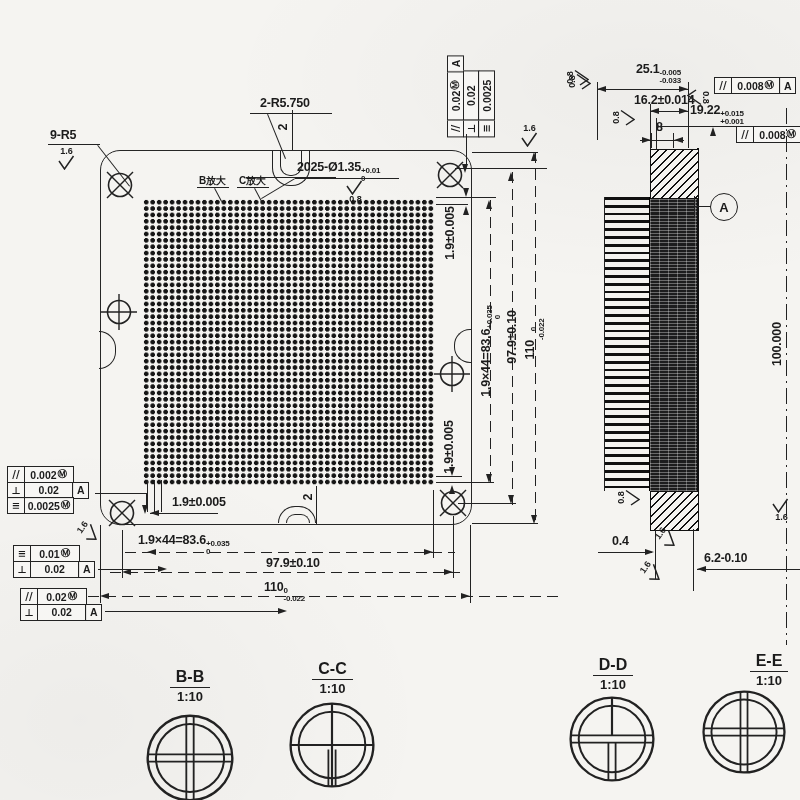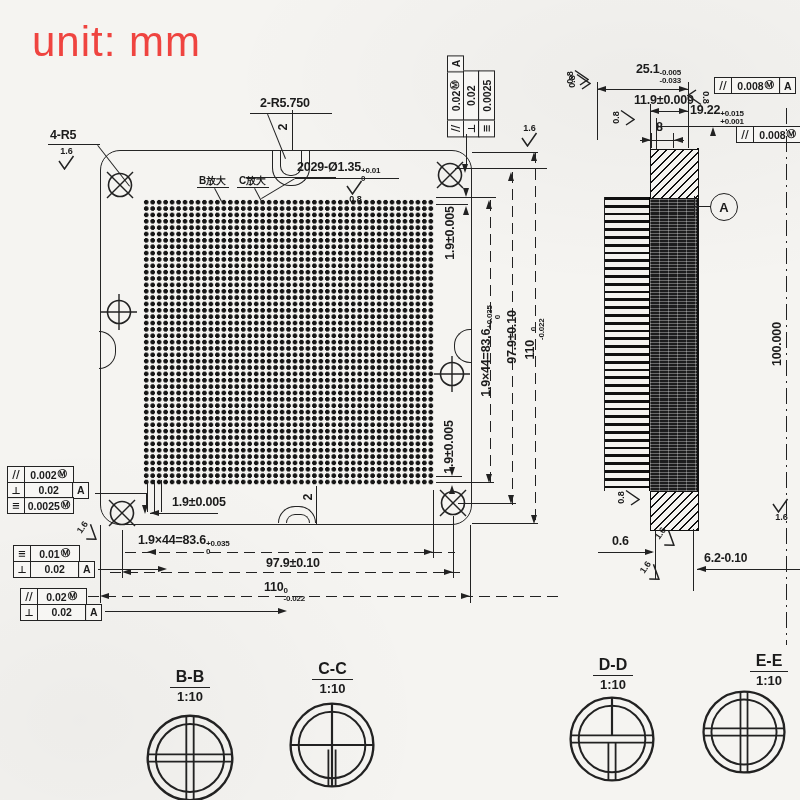--- a/index.html
+++ b/index.html
@@ -68,21 +68,20 @@
   .sec-label{position:absolute;text-align:center;font-weight:700;}
   .sec-label .nm{display:inline-block;font-size:16px;border-bottom:1.7px solid #222;padding:0 6px 1px;}
   .sec-label .sc{font-size:13px;margin-top:1px;}
   svg{display:block;}
 </style>
 </head>
 <body>
 
 <div class="canvas">
 
-  <div class="unit" style="left:32px;top:18px;">unit: mm</div>
 
   <div class="board"></div>
   <div class="dots"></div>
 
   <div class="notch" style="left:272px;top:151px;width:36px;height:34px;border-top:none;border-radius:0 0 18px 18px;"></div>
   <div class="notch" style="left:280px;top:151px;width:20px;height:24px;border-top:none;border-radius:0 0 10px 10px;"></div>
   <div class="hl" style="left:246px;top:177px;width:90px;"></div>
   <div class="notch" style="left:278px;top:506px;width:36px;height:16px;border-bottom:none;border-radius:18px 18px 0 0;"></div>
   <div class="notch" style="left:286px;top:514px;width:22px;height:8px;border-bottom:none;border-radius:11px 11px 0 0;"></div>
   <div class="notch" style="left:99px;top:331px;width:16px;height:36px;border-left:none;border-radius:0 18px 18px 0;"></div>
@@ -113,37 +112,37 @@
       <circle cx="18" cy="18" r="11.5" fill="none" stroke="#222" stroke-width="1.6"></circle>
       <line x1="0" y1="18" x2="36" y2="18" stroke="#222" stroke-width="1.4"></line>
       <line x1="18" y1="0" x2="18" y2="36" stroke="#222" stroke-width="1.4"></line>
     </svg>
   <svg style="position:absolute;left:434px;top:356px;" width="36" height="36">
       <circle cx="18" cy="18" r="11.5" fill="none" stroke="#222" stroke-width="1.6"></circle>
       <line x1="0" y1="18" x2="36" y2="18" stroke="#222" stroke-width="1.4"></line>
       <line x1="18" y1="0" x2="18" y2="36" stroke="#222" stroke-width="1.4"></line>
     </svg>
 
-  <div class="dim" style="left:50px;top:128px;">4-R5</div>
+  <div class="dim" style="left:50px;top:128px;">9-R5</div>
   <div class="hl" style="left:48px;top:144px;width:52px;"></div>
   <div class="ll" style="left:98px;top:145px;width:52px;transform:rotate(52deg);"></div>
   <div class="fin" style="left:58px;top:147px;">
       <span>1.6</span>
       <svg width="17" height="15" viewBox="0 0 17 15">
         <path d="M1 6 L6.5 14 L15.5 1" fill="none" stroke="#222" stroke-width="1.5"></path>
       </svg>
     </div>
 
   <div class="dim" style="left:260px;top:96px;">2-R5.750</div>
   <div class="hl" style="left:250px;top:113px;width:82px;"></div>
   <div class="ll" style="left:268px;top:114px;width:48px;transform:rotate(68deg);"></div>
   <div class="dim rot" style="left:273px;top:120px;width:20px;">2</div>
   <div class="vl" style="left:292px;top:110px;height:40px;"></div>
 
-  <div class="dim" style="left:297px;top:160px;"><span>2029-Ø1.35</span><span class="tol">
+  <div class="dim" style="left:297px;top:160px;"><span>2025-Ø1.35</span><span class="tol">
         <i>+0.01</i>
         <i>0</i>
       </span></div>
   <div class="hl" style="left:295px;top:178px;width:104px;"></div>
   <div class="ll" style="left:295px;top:179px;width:39px;transform:rotate(149deg);"></div>
   <div class="fin vb" style="left:346px;top:180px;">
       <span>0.8</span>
       <svg width="17" height="15" viewBox="0 0 17 15">
         <path d="M1 6 L6.5 14 L15.5 1" fill="none" stroke="#222" stroke-width="1.5"></path>
       </svg>
@@ -348,21 +347,21 @@
   <div class="ar ar-r" style="left:679px;top:86px;"></div>
   <div class="vl" style="left:597px;top:82px;height:58px;"></div>
   <div class="vl" style="left:688px;top:82px;height:66px;"></div>
   <div class="fin" style="left:569px;top:66px;transform:rotate(-90deg);">
       <span>0.8</span>
       <svg width="17" height="15" viewBox="0 0 17 15">
         <path d="M1 6 L6.5 14 L15.5 1" fill="none" stroke="#222" stroke-width="1.5"></path>
       </svg>
     </div>
 
-  <div class="dim" style="left:634px;top:93px;">11.9±0.009</div>
+  <div class="dim" style="left:634px;top:93px;">16.2±0.014</div>
   <div class="hl" style="left:650px;top:111px;width:38px;"></div>
   <div class="ar ar-l" style="left:650px;top:108px;"></div>
   <div class="ar ar-r" style="left:679px;top:108px;"></div>
   <div class="vl" style="left:650px;top:104px;height:45px;"></div>
   <div class="fin" style="left:615px;top:106px;transform:rotate(-90deg);">
       <span>0.8</span>
       <svg width="17" height="15" viewBox="0 0 17 15">
         <path d="M1 6 L6.5 14 L15.5 1" fill="none" stroke="#222" stroke-width="1.5"></path>
       </svg>
     </div>
@@ -409,21 +408,21 @@
   <div class="vdd" style="left:786px;top:108px;height:537px;"></div>
   <div class="fin vb" style="left:772px;top:498px;">
       <span>1.6</span>
       <svg width="17" height="15" viewBox="0 0 17 15">
         <path d="M1 6 L6.5 14 L15.5 1" fill="none" stroke="#222" stroke-width="1.5"></path>
       </svg>
     </div>
 
   <div class="vl" style="left:655px;top:529px;height:50px;"></div>
   <div class="vl" style="left:693px;top:529px;height:62px;"></div>
-  <div class="dim" style="left:612px;top:534px;">0.6</div>
+  <div class="dim" style="left:612px;top:534px;">0.4</div>
   <div class="hl" style="left:598px;top:552px;width:54px;"></div>
   <div class="ar ar-r" style="left:645px;top:549px;"></div>
   <div class="dim" style="left:704px;top:551px;"><span>6.2</span><span class="sm9">-0.10</span></div>
   <div class="hl" style="left:697px;top:569px;width:103px;"></div>
   <div class="ar ar-l" style="left:697px;top:566px;"></div>
   <div class="fin" style="left:658px;top:526px;transform:rotate(-55deg);">
       <span>1.6</span>
       <svg width="17" height="15" viewBox="0 0 17 15">
         <path d="M1 6 L6.5 14 L15.5 1" fill="none" stroke="#222" stroke-width="1.5"></path>
       </svg>

